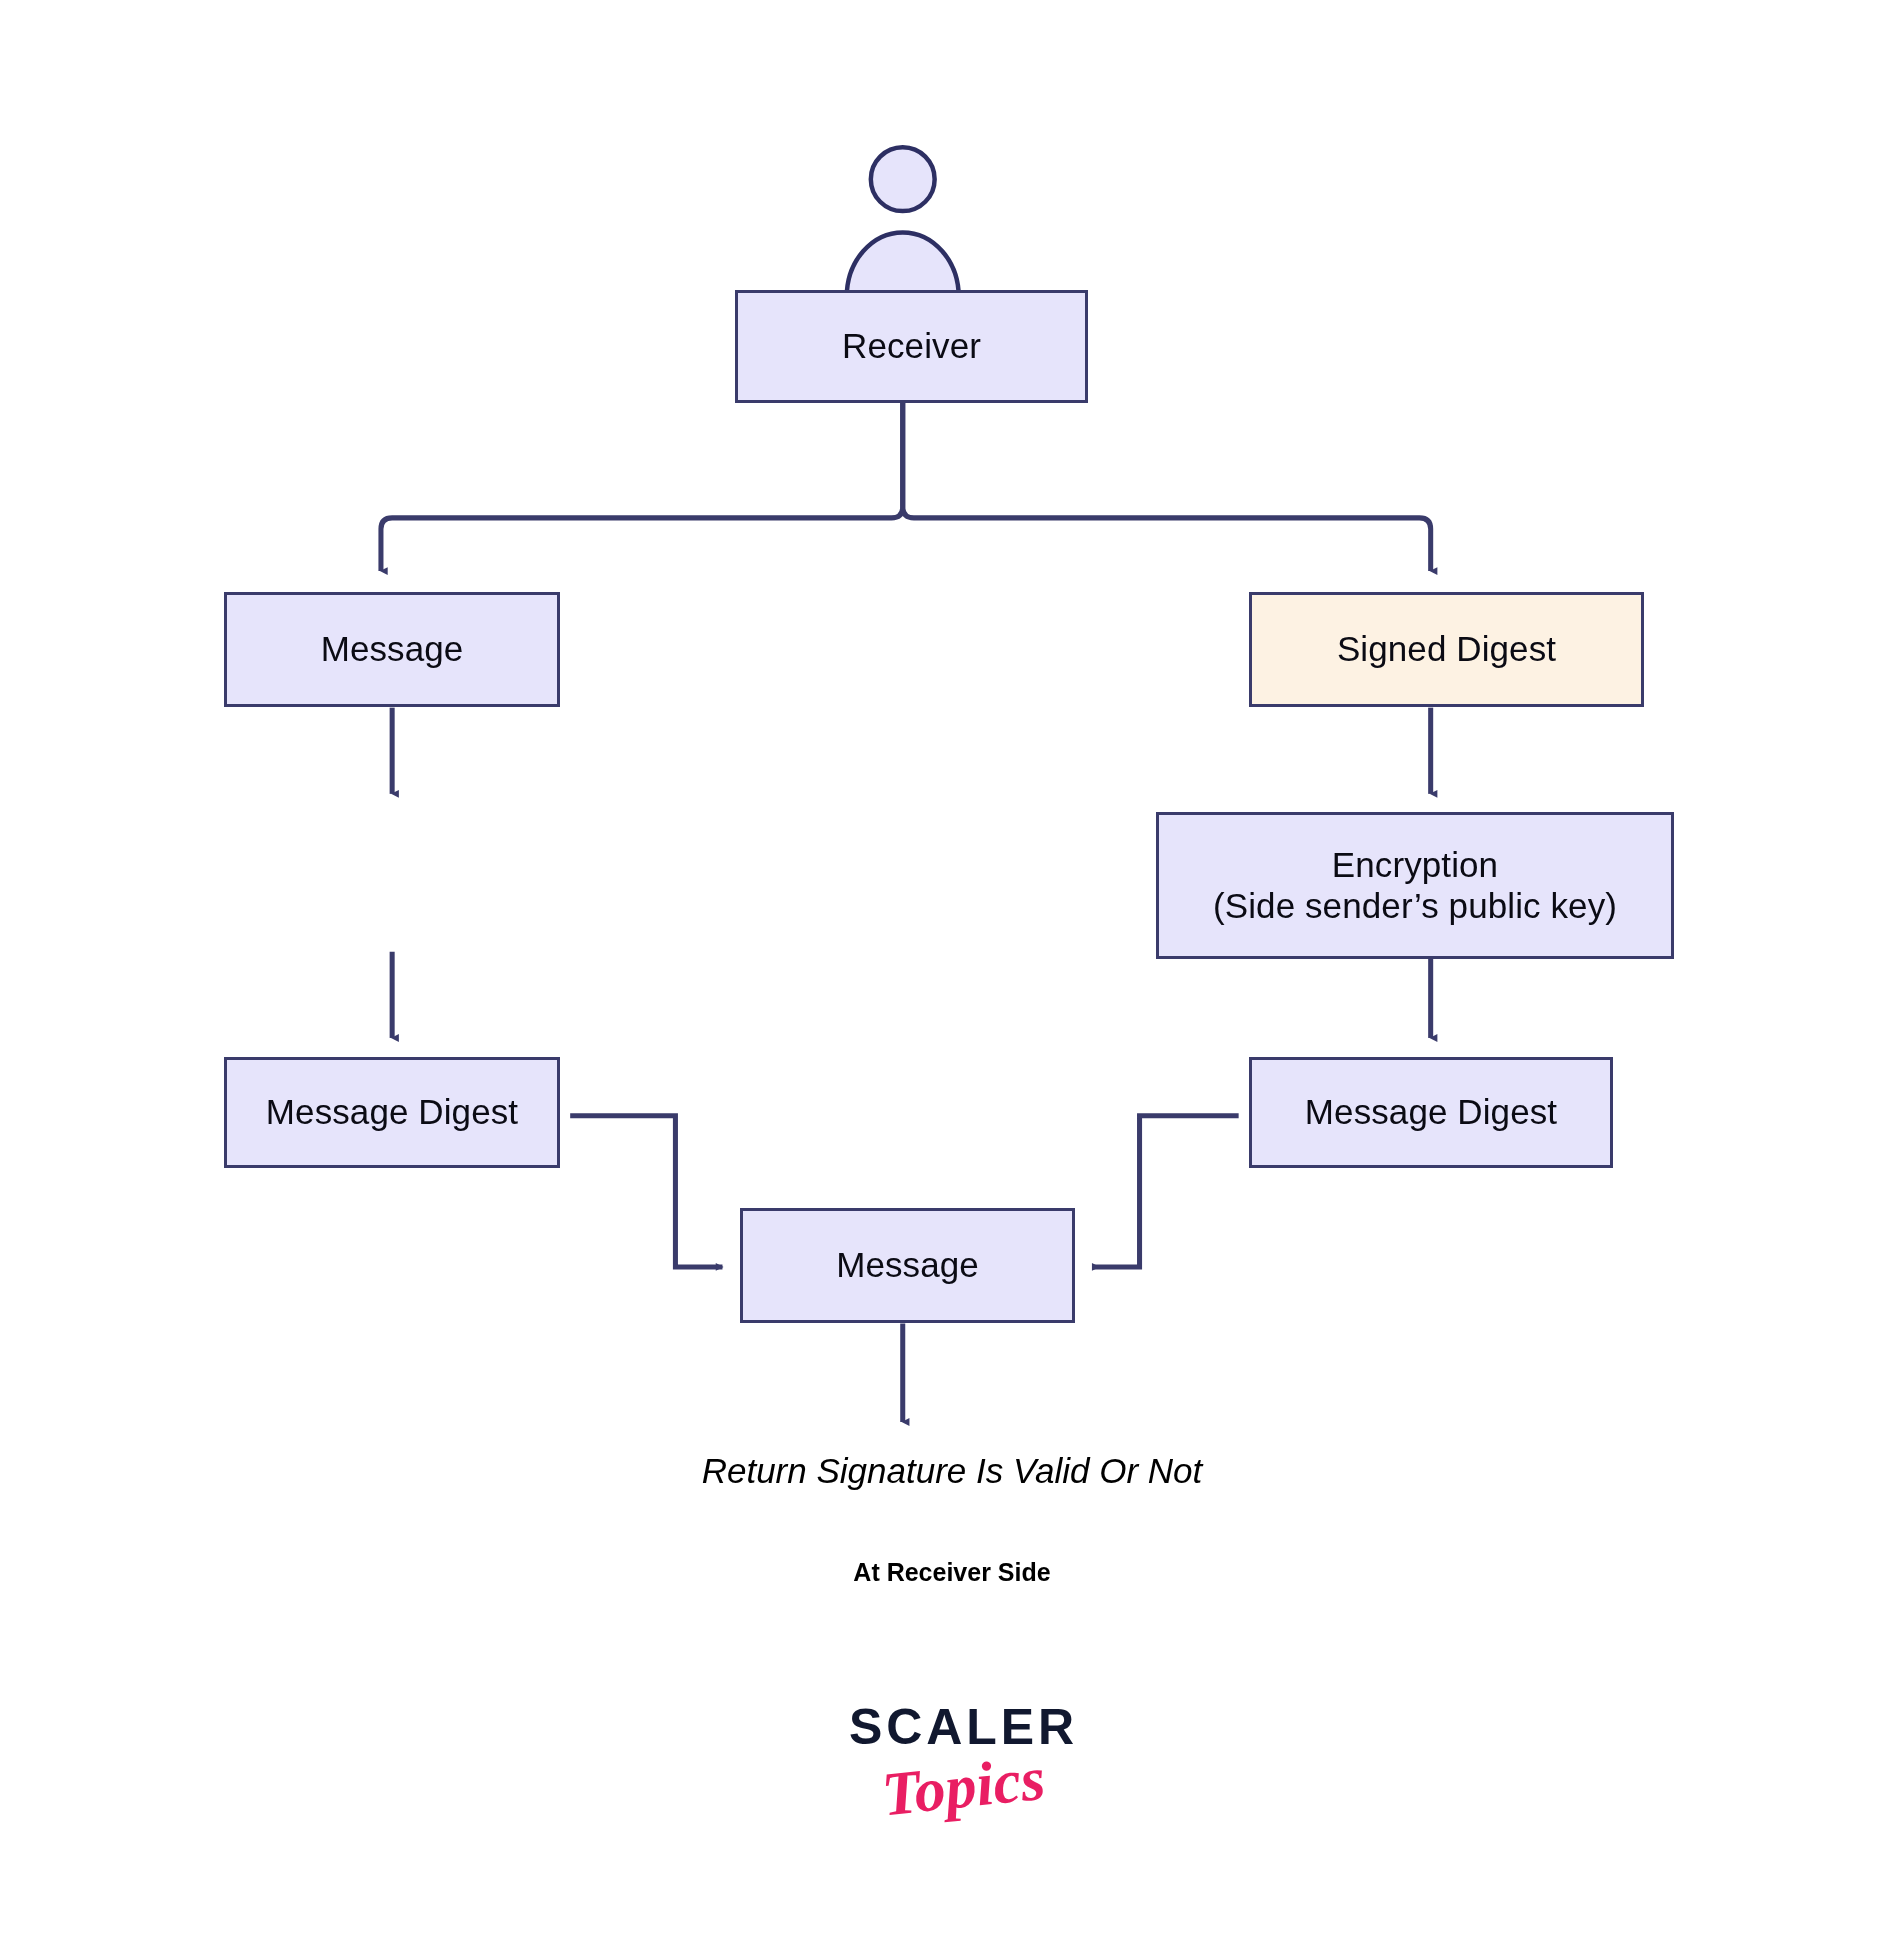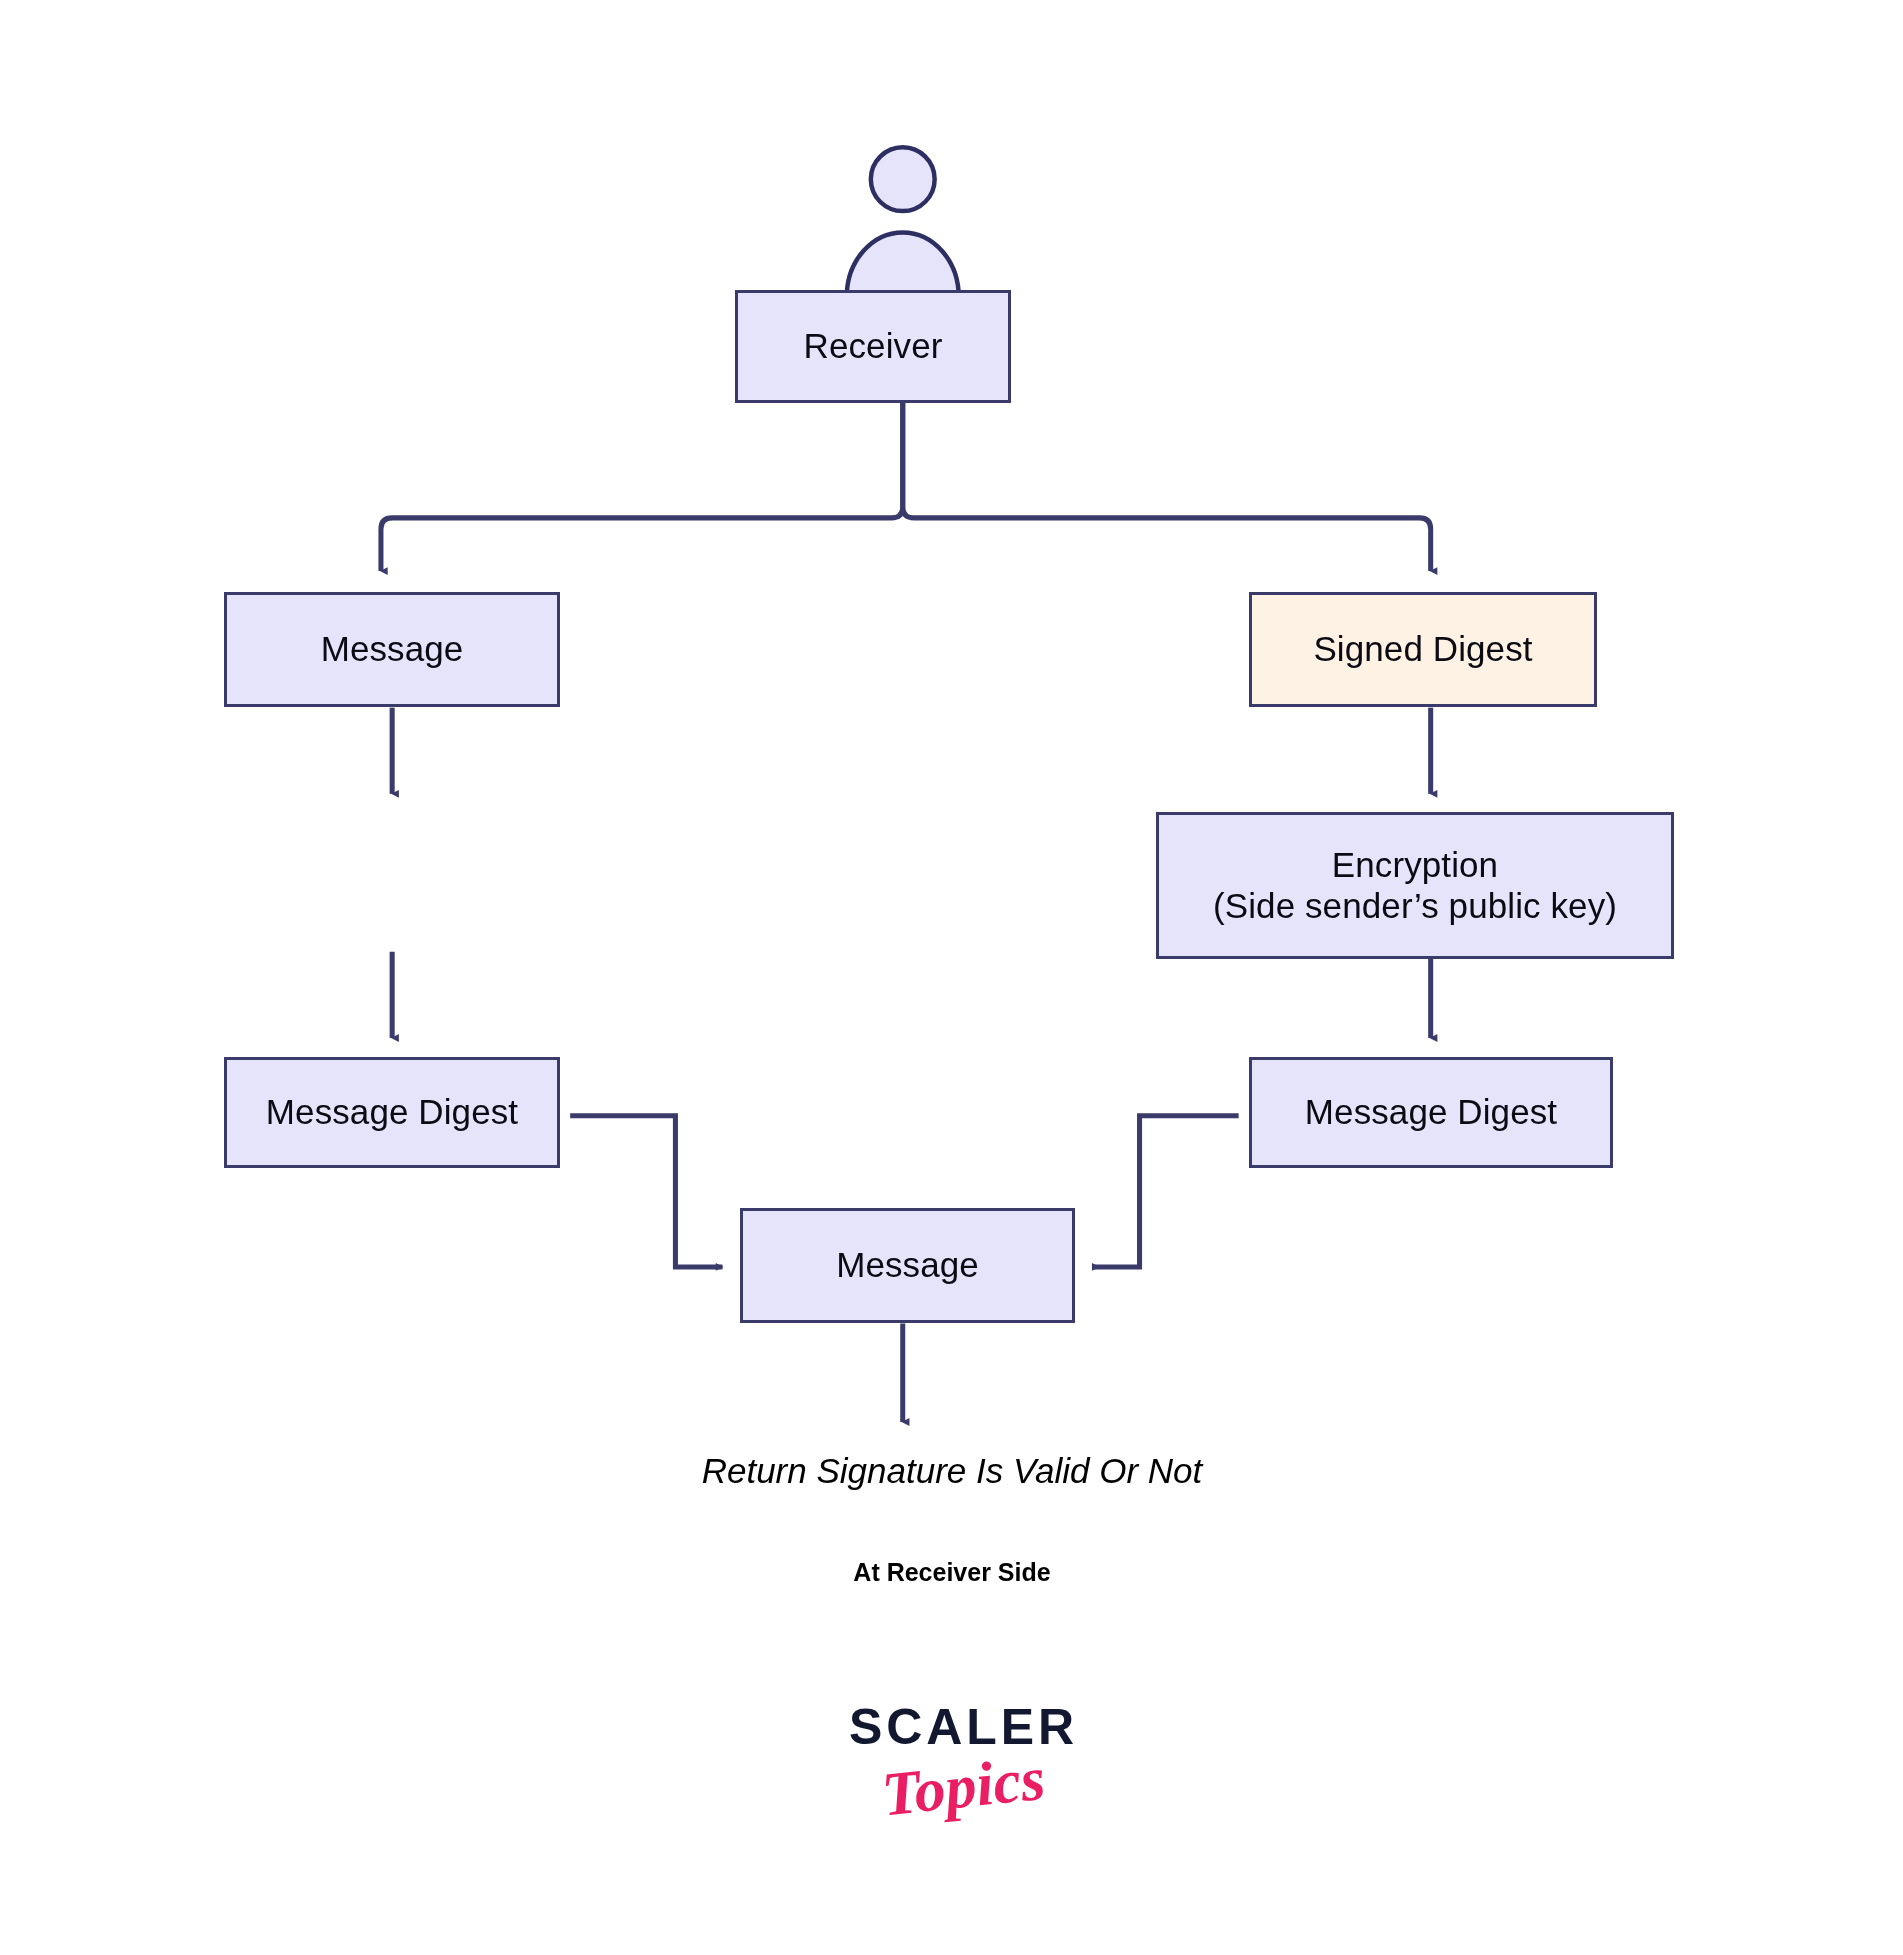--- a/index.html
+++ b/index.html
@@ -39,25 +39,25 @@
     line-height: 1.16;
     font-weight: 400;
     letter-spacing: 0.1px;
     z-index: 3;
   }
   .node.highlight {
     background: #fdf2e3;
   }
   .node-text { display: block; white-space: pre-line; }
 
-  #node-receiver { left: 735px; top: 290px;  width: 276px; height: 113px; }
+  #node-receiver { left: 735px; top: 290px;  width: 353px; height: 113px; }
   #node-message  { left: 224px;  top: 592px; width: 336px; height: 115px; }
   #node-hash     { left: 224px;  top: 813px; width: 336px; height: 139px; }
   #node-digest-left  { left: 224px; top: 1057px; width: 336px; height: 111px; }
-  #node-signed   { left: 1249px; top: 592px; width: 348px; height: 115px; }
+  #node-signed   { left: 1249px; top: 592px; width: 395px; height: 115px; }
   #node-encrypt  { left: 1156px; top: 812px; width: 518px; height: 147px; }
   #node-digest-right { left: 1249px; top: 1057px; width: 364px; height: 111px; }
   #node-compare  { left: 740px; top: 1208px; width: 335px; height: 115px; }
 
   .free-text {
     position: absolute;
     text-align: center;
     color: #000000;
     font-family: "Liberation Sans", sans-serif;
     z-index: 3;

